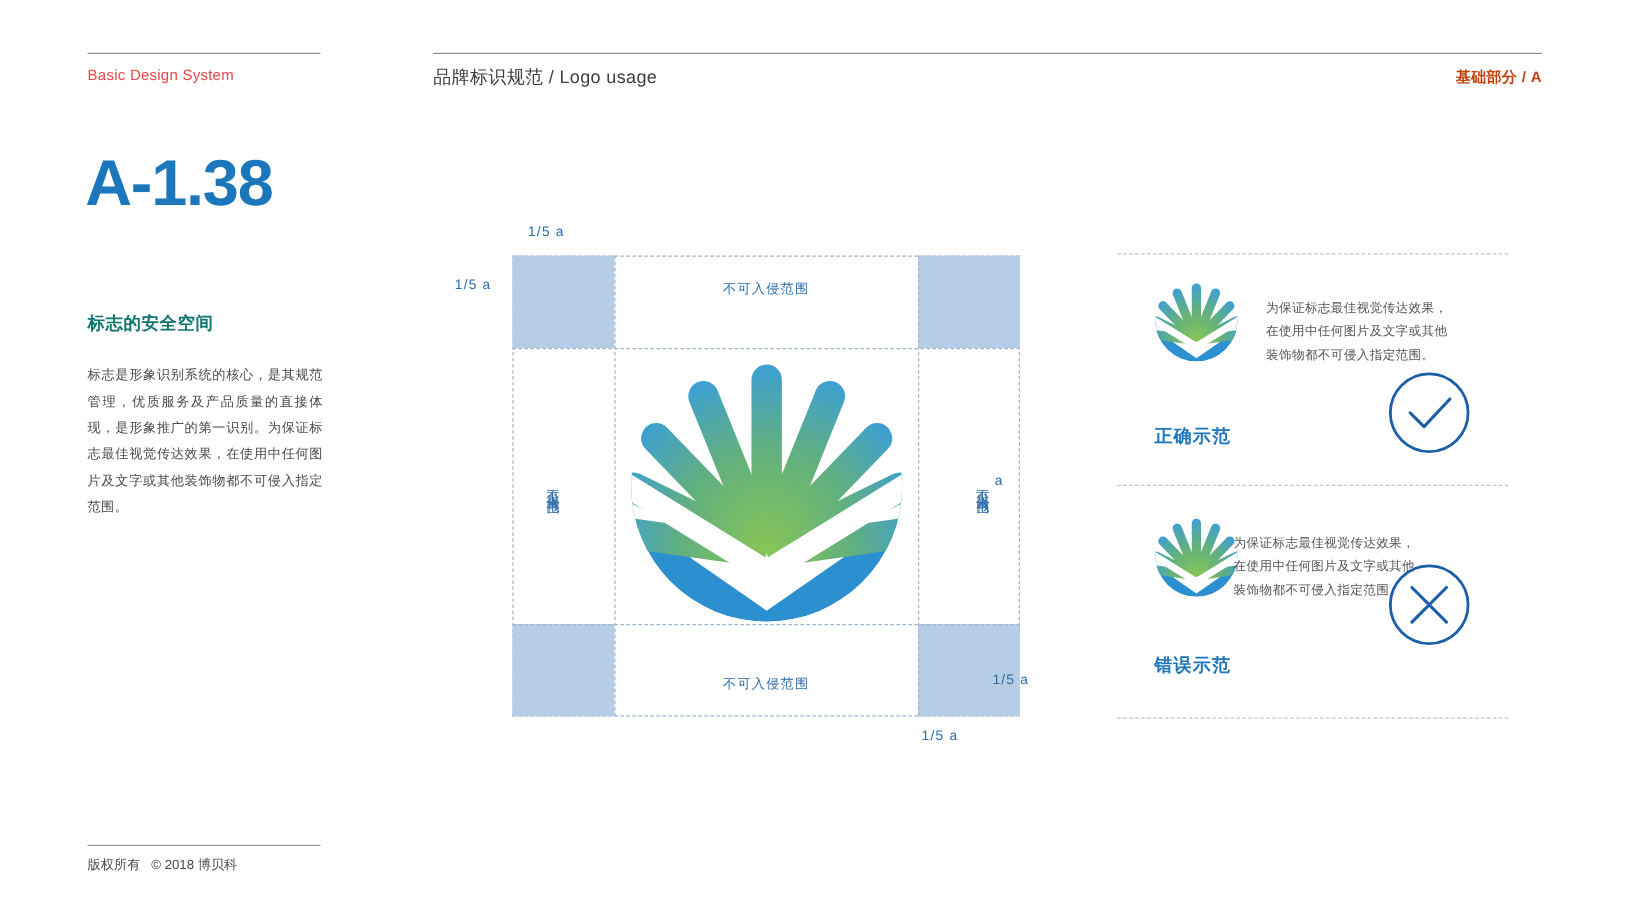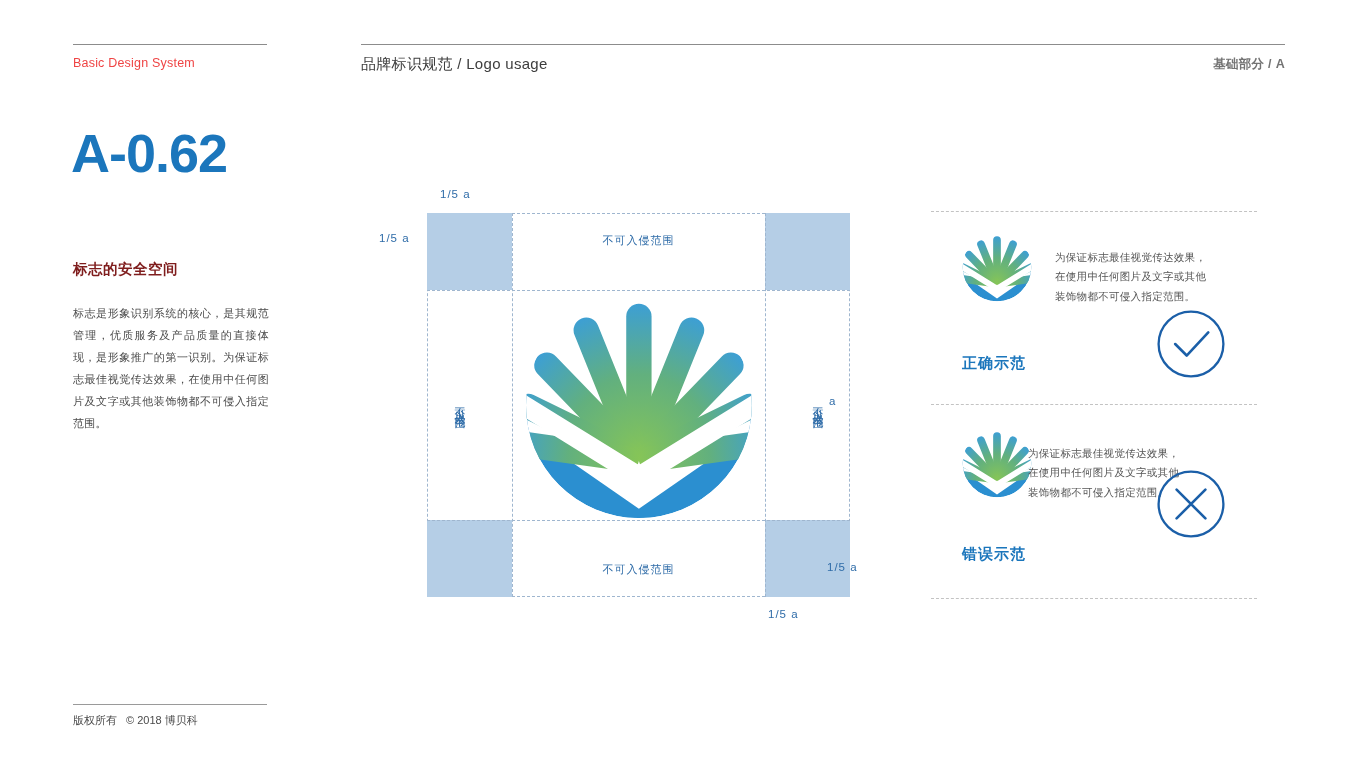--- a/index.html
+++ b/index.html
@@ -46,21 +46,21 @@
     font-weight: bold;
     letter-spacing: -1px;
     color: #1b76bc;
     line-height: 1;
   }
   .section-title {
     position: absolute;
     left: 0; top: 260px;
     font-size: 14.5px;
     font-weight: bold;
-    color: #7f1d1d;
+    color: #0f766e;
     letter-spacing: 0.5px;
   }
   .section-body {
     position: absolute;
     left: 0; top: 302px;
     width: 196px;
     font-size: 11px;
     line-height: 2.0;
     color: #4a4a4a;
     text-align: justify;
@@ -97,21 +97,21 @@
     left: 361px; top: 55px;
     font-size: 15px;
     color: #3d3d3d;
     letter-spacing: 0.3px;
   }
   .head-right {
     position: absolute;
     right: 81px; top: 56px;
     font-size: 12.5px;
     font-weight: bold;
-    color: #737373;
+    color: #c2410c;
     letter-spacing: 0.3px;
   }
 
   
   
   .diagram {
     position: absolute;
     left: 427px;
     top: 213px;
     width: 423px;
@@ -268,21 +268,21 @@
   .ex-correct .ex-mark { left: 224px; top: 76px; }
   .ex-wrong   .ex-mark { left: 224px; top: 40px; }
   .ex-mark svg { display: block; width: 100%; height: 100%; }
 </style>
 </head>
 <body>
 
 <div class="left-col">
   <div class="rule-top"></div>
   <div class="brand-label">Basic Design System</div>
-  <div class="page-code">A-0.62</div>
+  <div class="page-code">A-1.38</div>
   <div class="section-title">标志的安全空间</div>
   <div class="section-body">标志是形象识别系统的核心，是其规范管理，优质服务及产品质量的直接体现，是形象推广的第一识别。为保证标志最佳视觉传达效果，在使用中任何图片及文字或其他装饰物都不可侵入指定范围。</div>
   <div class="rule-bottom"></div>
   <div class="footer-row">
     <span class="fr-copy">版权所有</span>
     <span class="fr-year">© 2018</span>
     <span class="fr-company">博贝科</span>
   </div>
 </div>
 

